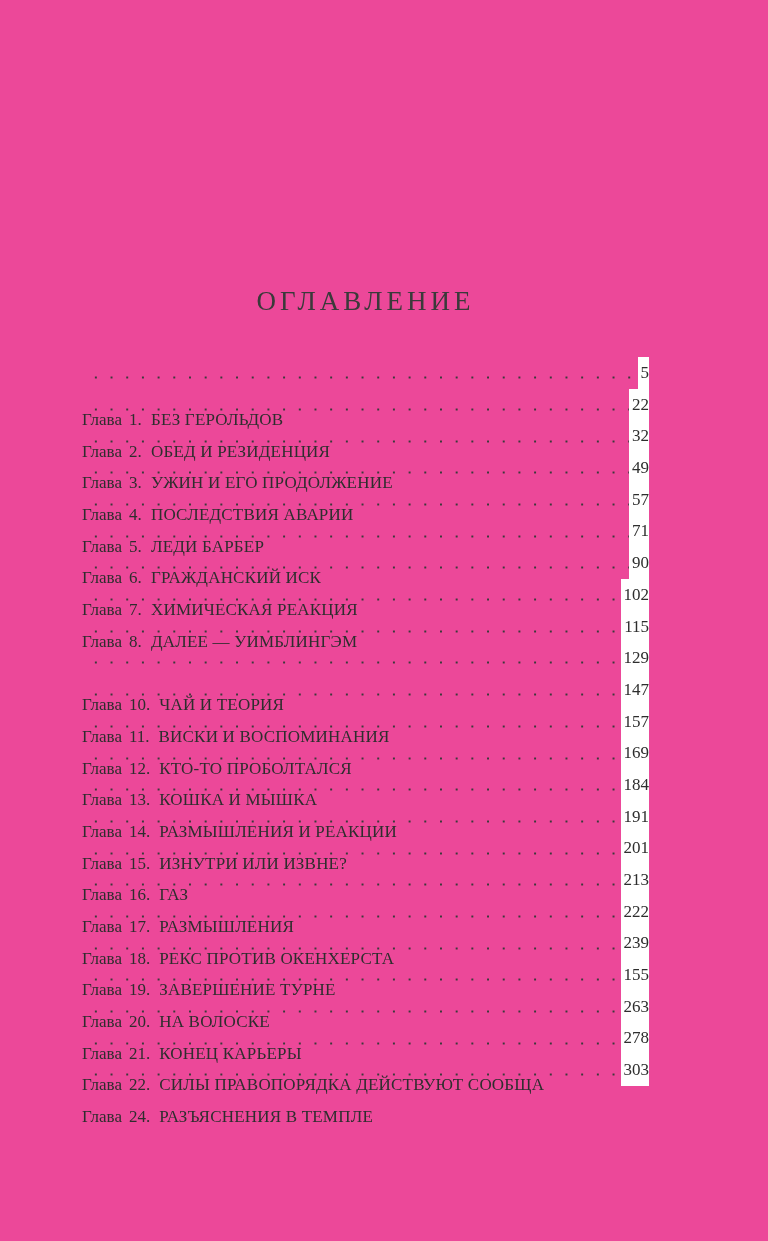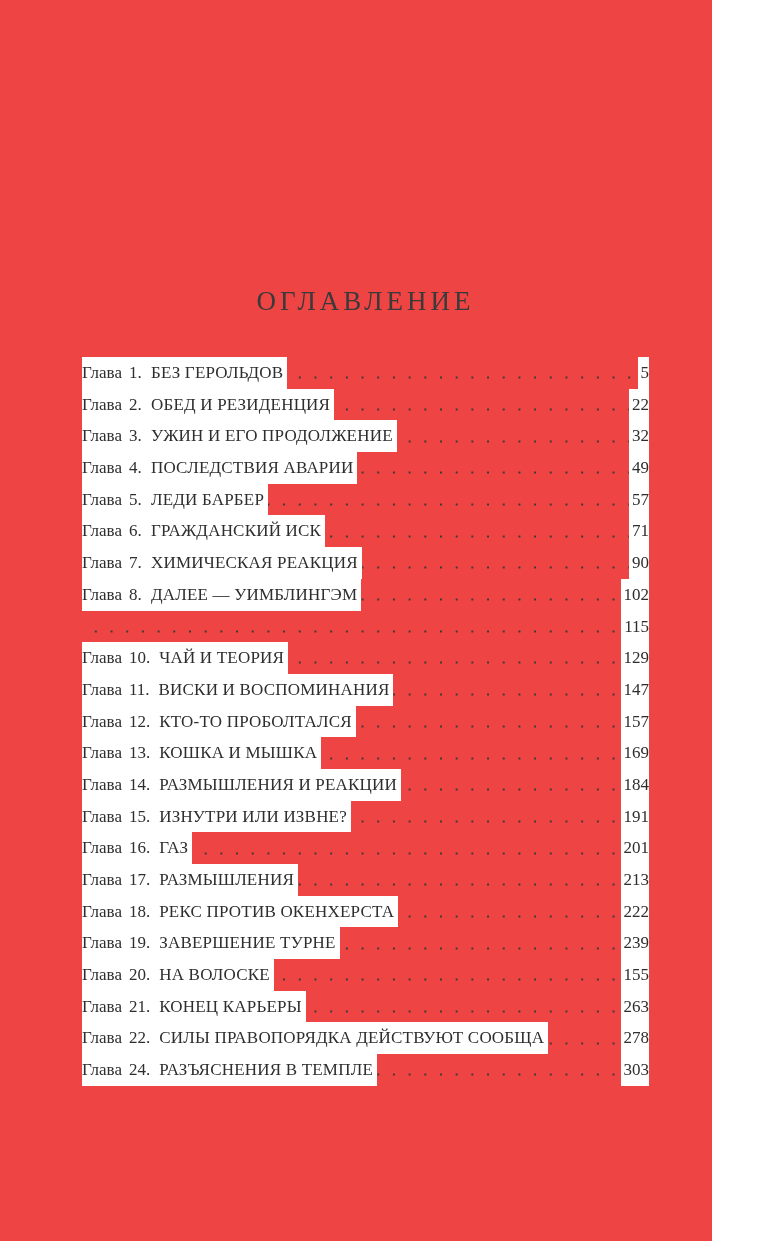--- a/index.html
+++ b/index.html
@@ -2,23 +2,23 @@
 <html><head>
 <meta charset="utf-8">
 <style>
   html, body {
     margin: 0;
     padding: 0;
     background: #ffffff;
   }
   .page {
     position: relative;
-    width: 712px;
+    width: 768px;
     height: 1241px;
-    background: #ef4444;
+    background: #ec4899;
     overflow: hidden;
     font-family: "Liberation Serif", serif;
   }
   .toc-title {
     position: absolute;
     top: 286px;
     left: 82px;
     width: 567px;
     margin: 0;
     text-align: center;
@@ -44,20 +44,21 @@
     
     background-image: radial-gradient(circle, #3a3a3a 1.05px, rgba(0,0,0,0) 1.4px);
     background-size: 15.7px 3.4px;
     background-repeat: repeat-x;
     background-position: 6px 19.3px;
   }
   .toc-left {
     flex: 0 0 auto;
     background: #ffffff;
     padding-right: 4px;
+    margin-top: 47px;
   }
   .toc-chap {
     display: inline-block;
   }
   .toc-num {
     display: inline-block;
     margin-left: 7px;
     min-width: 13px;
   }
   .toc-chapter-title {

